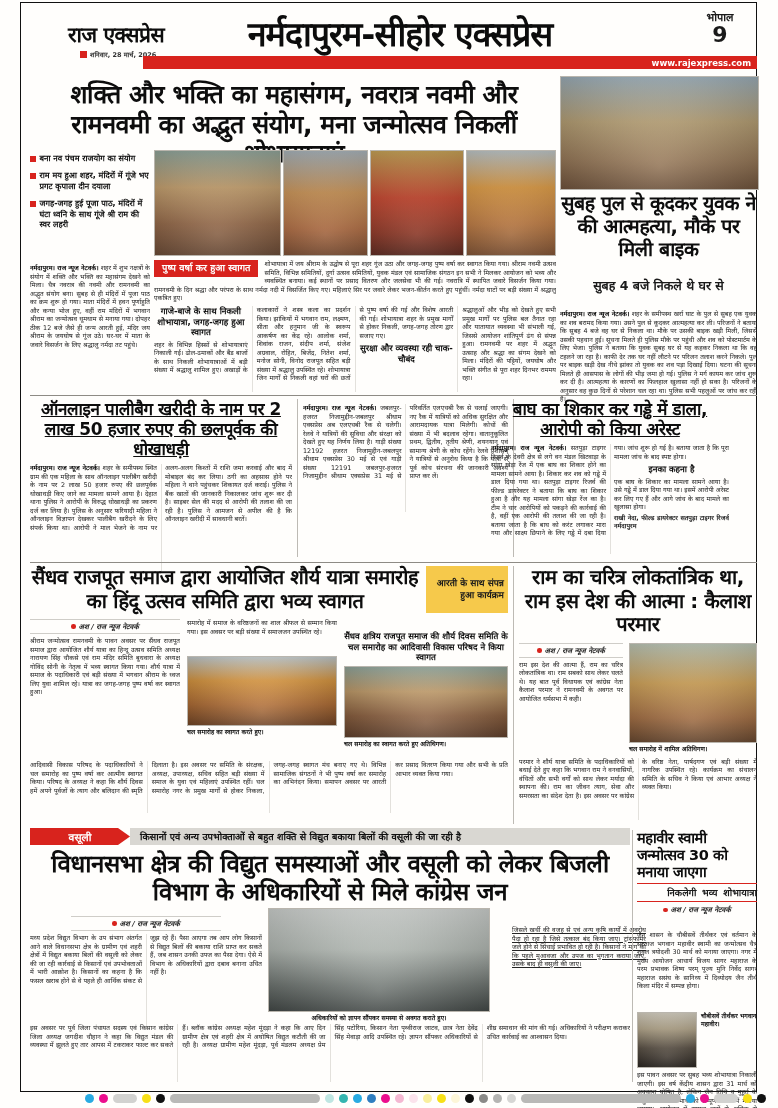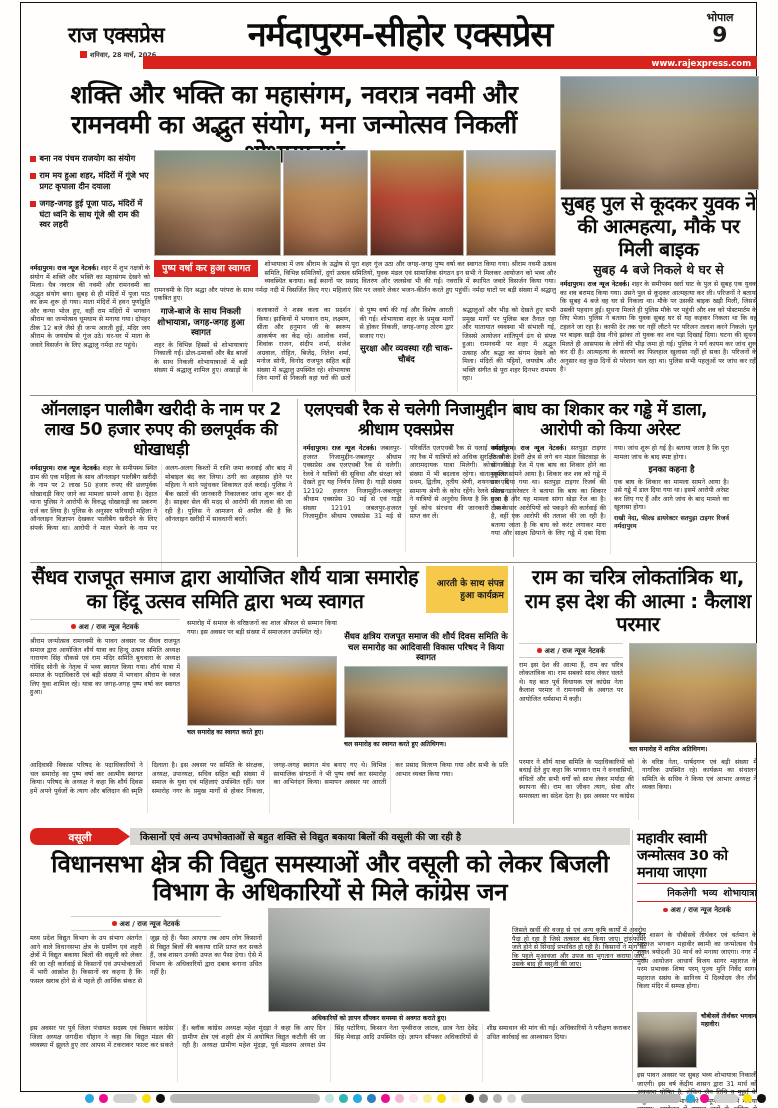--- a/index.html
+++ b/index.html
@@ -12,39 +12,39 @@
   .date-sq{width:7px;height:7px;background:#d8231d;display:inline-block;}
   .edition{font-weight:bold;font-size:34px;color:#0c0c0c;text-align:center;letter-spacing:-1px;}
   .city{font-weight:bold;font-size:11px;text-align:center;}
   .pagenum{font-weight:bold;font-size:22px;text-align:center;line-height:1;}
   .redbar{background:#d8231d;height:13px;display:flex;align-items:center;justify-content:flex-end;}
   .redbar span{color:#fff;font-weight:bold;font-size:8.5px;padding-right:6px;}
   
   .hl{font-weight:bold;color:#0d0d0d;text-align:center;line-height:1.18;letter-spacing:-.4px;}
   .hl-xl{font-size:25px;}
   .hl-lg{font-size:24px;}
-  .hl-sm{font-size:17px;}
+  .hl-sm{font-size:17px;text-decoration:underline;}
   .hl-art{font-size:19.5px;}
   .subhead{font-weight:bold;font-size:8.5px;text-align:center;color:#111;line-height:1.25;margin:3px 0;}
   .subhead-lg{font-weight:bold;font-size:12.5px;text-align:center;}
   
   .bt{font-size:6.4px;line-height:1.33;text-align:justify;color:#242424;overflow:hidden;}
   .bt b{color:#000;}
   .cols2{column-count:2;column-gap:8px;column-rule:1px solid #e3e1dc;}
   .cols4{column-count:4;column-gap:9px;column-rule:1px solid #e3e1dc;}
   .caption{font-size:6.2px;font-weight:bold;color:#111;line-height:1.25;}
-  .byline{font-size:7px;font-weight:bold;color:#222;text-align:center;display:flex;align-items:center;justify-content:center;gap:3px;border-top:1px solid #cfcdc8;border-bottom:1px solid #cfcdc8;padding:2px 0;margin-bottom:3px;}
+  .byline{font-size:7px;font-weight:bold;color:#222;text-align:center;display:flex;align-items:center;justify-content:center;gap:3px;border-top:1px solid #cfcdc8;border-bottom:1px solid #cfcdc8;padding:2px 0;margin-bottom:3px;font-style:italic;}
   .reddot{width:4.5px;height:4.5px;border-radius:50%;background:#d8231d;display:inline-block;}
   
   .bullet-item{display:flex;gap:4px;font-size:8px;font-weight:bold;line-height:1.3;margin-bottom:7px;color:#111;}
   .bullet-sq{flex:0 0 auto;width:5.5px;height:5.5px;background:#d8231d;margin-top:2px;}
   
   .redbox{float:left;background:#d8231d;color:#fff;font-weight:bold;font-size:9.5px;text-align:center;padding:2px 8px;margin:0 6px 2px 0;}
   .yellowbox{background:#f6c94b;font-weight:bold;font-size:9px;text-align:right;line-height:1.3;display:flex;align-items:center;justify-content:center;padding:4px;color:#1a1a1a;}
-  .kicker{background:#d8231d;color:#fff;font-weight:bold;font-size:10.5px;display:flex;align-items:center;justify-content:center;clip-path:polygon(0 0,88% 0,100% 50%,88% 100%,0 100%);border-radius:7px;}
+  .kicker{background:#d8231d;color:#fff;font-weight:bold;font-size:10.5px;display:flex;align-items:center;justify-content:center;clip-path:polygon(0 0,88% 0,100% 50%,88% 100%,0 100%);}
   .graystrip{background:#d9d7d2;color:#111;font-weight:bold;font-size:9.5px;display:flex;align-items:center;padding-left:10px;}
   
   .ph{position:relative;overflow:hidden;border:.5px solid #b9b5ad;}
   .ph::after{content:"";position:absolute;inset:0;background:radial-gradient(circle at 50% 80%,rgba(255,255,255,.18),rgba(0,0,0,.22));}
   .ph-crowd{background:linear-gradient(180deg,#9db3a8 0%,#c7a06b 35%,#8a5c3a 70%,#5e3c26 100%);}
   .ph-street{background:linear-gradient(180deg,#b8c4cc 0%,#c98f4e 40%,#a05a2e 75%,#6b3a1d 100%);}
   .ph-deity{background:linear-gradient(180deg,#d8b15e 0%,#c23b22 45%,#7e2412 80%,#4d160b 100%);}
   .ph-flags{background:linear-gradient(180deg,#cfd8da 0%,#e09a3e 35%,#b06a2f 70%,#70401f 100%);}
   .ph-river{background:linear-gradient(180deg,#a8bcc8 0%,#b9a173 40%,#927250 75%,#6a4c33 100%);}
   .ph-group{background:linear-gradient(180deg,#dfe3e0 0%,#b9c0ba 40%,#6d7470 75%,#3e4442 100%);}
@@ -76,21 +76,21 @@
   <div class="abs redbar" style="left:143px;top:56px;width:614px;">
     <span>www.rajexpress.com</span>
   </div>
 
   <div class="abs hl hl-xl" style="left:30px;top:80px;width:528px;">शक्ति और भक्ति का महासंगम, नवरात्र नवमी और रामनवमी का अद्भुत संयोग, मना जन्मोत्सव निकलीं शोभायात्राएं</div>
 
   <div class="abs ph ph-river" style="left:560px;top:76px;width:197px;height:112px;"></div>
 
   <div class="abs" style="left:560px;top:192px;width:197px;">
     <div class="hl hl-art">सुबह पुल से कूदकर युवक ने की आत्महत्या, मौके पर मिली बाइक</div>
-    <div class="subhead-lg" style="margin:0 0;">सुबह 4 बजे निकले थे घर से</div>
+    <div class="subhead-lg" style="margin:16px 0;">सुबह 4 बजे निकले थे घर से</div>
     <p class="bt" style="height:128px;margin:2px 0 0;"><b>नर्मदापुरम। राज न्यूज नेटवर्क।</b> <span>शहर के समीपस्थ खर्रा घाट के पुल से सुबह एक युवक का शव बरामद किया गया। उसने पुल से कूदकर आत्महत्या कर ली। परिजनों ने बताया कि सुबह 4 बजे वह घर से निकला था। मौके पर उसकी बाइक खड़ी मिली, जिससे उसकी पहचान हुई। सूचना मिलते ही पुलिस मौके पर पहुंची और शव को पोस्टमार्टम के लिए भेजा। पुलिस ने बताया कि युवक सुबह घर से यह कहकर निकला था कि वह टहलने जा रहा है। काफी देर तक घर नहीं लौटने पर परिजन तलाश करने निकले। पुल पर बाइक खड़ी देख नीचे झांका तो युवक का शव पड़ा दिखाई दिया। घटना की सूचना मिलते ही आसपास के लोगों की भीड़ जमा हो गई। पुलिस ने मर्ग कायम कर जांच शुरू कर दी है। आत्महत्या के कारणों का फिलहाल खुलासा नहीं हो सका है। परिजनों के अनुसार वह कुछ दिनों से परेशान चल रहा था। पुलिस सभी पहलुओं पर जांच कर रही है।</span></p>
   </div>
 
   <div class="abs" style="left:30px;top:154px;width:120px;">
     <div class="bullet-item">
         <span class="bullet-sq"></span>
         <span>बना नव पंचम राजयोग का संयोग</span>
       </div>
     <div class="bullet-item">
         <span class="bullet-sq"></span>
@@ -125,21 +125,20 @@
 
   <div class="abs hr" style="left:30px;top:395px;width:727px;"></div>
 
   <div class="abs" style="left:30px;top:399px;width:262px;">
     <div class="hl hl-sm">ऑनलाइन पालीबैग खरीदी के नाम पर 2 लाख 50 हजार रुपए की छलपूर्वक की धोखाधड़ी</div>
     <p class="bt cols2" style="height:108px;margin:5px 0 0;"><b>नर्मदापुरम। राज न्यूज नेटवर्क।</b> <span>शहर के समीपस्थ स्थित ग्राम की एक महिला के साथ ऑनलाइन पालीबैग खरीदी के नाम पर 2 लाख 50 हजार रुपए की छलपूर्वक धोखाधड़ी किए जाने का मामला सामने आया है। देहात थाना पुलिस ने आरोपी के विरुद्ध धोखाधड़ी का प्रकरण दर्ज कर लिया है। पुलिस के अनुसार फरियादी महिला ने ऑनलाइन विज्ञापन देखकर पालीबैग खरीदने के लिए संपर्क किया था। आरोपी ने माल भेजने के नाम पर अलग-अलग किश्तों में राशि जमा करवाई और बाद में मोबाइल बंद कर लिया। ठगी का अहसास होने पर महिला ने थाने पहुंचकर शिकायत दर्ज कराई। पुलिस ने बैंक खातों की जानकारी निकालकर जांच शुरू कर दी है। साइबर सेल की मदद से आरोपी की तलाश की जा रही है। पुलिस ने आमजन से अपील की है कि ऑनलाइन खरीदी में सावधानी बरतें।</span></p>
   </div>
   <div class="abs vr" style="left:297px;top:399px;height:158px;"></div>
 
   <div class="abs" style="left:303px;top:399px;width:205px;">
-    <div class="hl hl-sm">एलएचबी रैक से चलेगी निजामुद्दीन श्रीधाम एक्सप्रेस</div>
     <p class="bt cols2" style="height:108px;margin:5px 0 0;"><b>नर्मदापुरम। राज न्यूज नेटवर्क।</b> <span>जबलपुर-हजरत निजामुद्दीन-जबलपुर श्रीधाम एक्सप्रेस अब एलएचबी रैक से चलेगी। रेलवे ने यात्रियों की सुविधा और संरक्षा को देखते हुए यह निर्णय लिया है। गाड़ी संख्या 12192 हजरत निजामुद्दीन-जबलपुर श्रीधाम एक्सप्रेस 30 मई से एवं गाड़ी संख्या 12191 जबलपुर-हजरत निजामुद्दीन श्रीधाम एक्सप्रेस 31 मई से परिवर्तित एलएचबी रैक से चलाई जाएगी। नए रैक में यात्रियों को अधिक सुरक्षित और आरामदायक यात्रा मिलेगी। कोचों की संख्या में भी बदलाव रहेगा। वातानुकूलित प्रथम, द्वितीय, तृतीय श्रेणी, शयनयान एवं सामान्य श्रेणी के कोच रहेंगे। रेलवे प्रशासन ने यात्रियों से अनुरोध किया है कि यात्रा से पूर्व कोच संरचना की जानकारी अवश्य प्राप्त कर लें।</span></p>
   </div>
   <div class="abs vr" style="left:513px;top:399px;height:158px;"></div>
 
   <div class="abs" style="left:491px;top:399px;width:238px;">
     <div class="hl hl-sm">बाघ का शिकार कर गड्ढे में डाला, आरोपी को किया अरेस्ट</div>
     <div class="bt cols2" style="height:110px;margin-top:5px;">
       <b>नर्मदापुरम। राज न्यूज नेटवर्क।</b> <span>सतपुड़ा टाइगर रिजर्व के देवरी क्षेत्र से लगे वन मंडल खिटवाड़ा के सांगा खेड़ा रेंज में एक बाघ का शिकार होने का मामला सामने आया है। शिकार कर शव को गड्ढे में डाल दिया गया था। सतपुड़ा टाइगर रिजर्व की फील्ड डायरेक्टर ने बताया कि बाघ का शिकार हुआ है और यह मामला सांगा खेड़ा रेंज का है। टीम ने चार आरोपियों को पकड़ने की कार्रवाई की है, वहीं एक आरोपी की तलाश की जा रही है। बताया जाता है कि बाघ को करंट लगाकर मारा गया और साक्ष्य छिपाने के लिए गड्ढे में दबा दिया गया। जांच शुरू हो गई है। बताया जाता है कि पूरा मामला जांच के बाद स्पष्ट होगा।</span>
       <div class="subhead">इनका कहना है</div>
       <span>एक बाघ के शिकार का मामला सामने आया है। उसे गड्ढे में डाल दिया गया था। इसमें आरोपी अरेस्ट कर लिए गए हैं और आगे जांच के बाद मामले का खुलासा होगा।</span>

